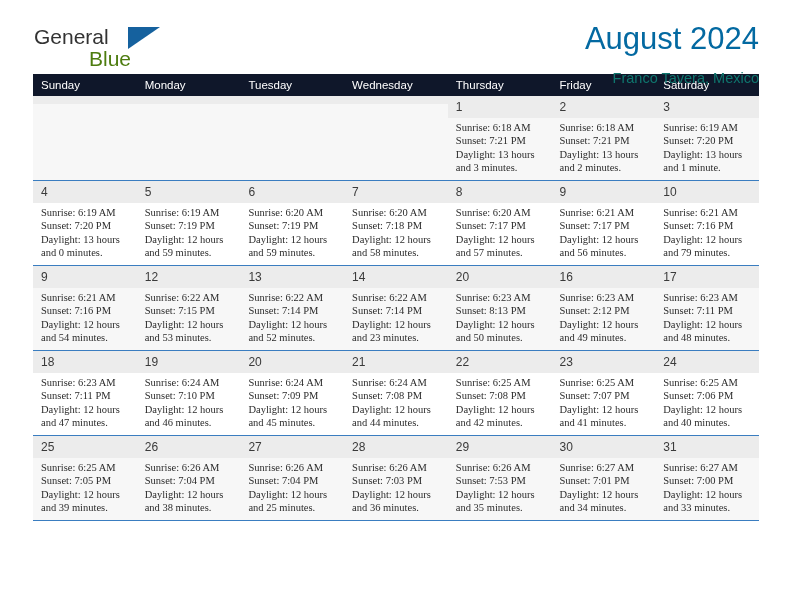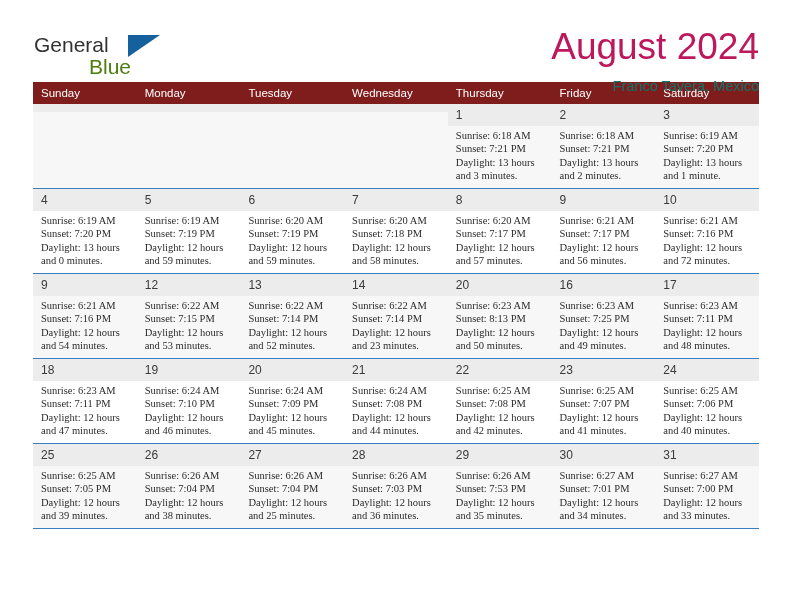--- a/index.html
+++ b/index.html
@@ -12,21 +12,21 @@
     height: 612px;
     font-family: "Liberation Sans", sans-serif;
     color: #000000;
     overflow: hidden;
   }
   .page {
     position: relative;
     width: 792px;
     height: 612px;
     box-sizing: border-box;
-    padding: 8px 33px;
+    padding: 0 33px;
   }
 
   
   .header {
     position: relative;
     height: 74px;
   }
   .brand {
     position: absolute;
     left: 0;
@@ -60,41 +60,41 @@
     border-left: 32px solid #15619e;
     border-bottom: 22px solid transparent;
   }
   .title-block {
     position: absolute;
     right: 0;
     top: 22px;
     text-align: right;
   }
   .cal-title {
-    font-size: 37px;
-    color: #be185d;
+    font-size: 31px;
+    color: #0369a1;
     line-height: 34px;
     white-space: nowrap;
   }
   .cal-subtitle {
     font-size: 14.5px;
     color: #0f766e;
     line-height: 20px;
     margin-top: 12px;
     white-space: nowrap;
   }
 
   
   .calendar {
     width: 726px;
     border-collapse: collapse;
     table-layout: fixed;
   }
   .calendar th {
-    background: #7f1d1d;
+    background: #0f172a;
     color: #ffffff;
     font-weight: normal;
     font-size: 11.5px;
     text-align: left;
     padding: 5px 0 5px 8px;
     height: 11px;
     border: none;
   }
   .calendar td {
     vertical-align: top;
@@ -260,21 +260,21 @@
               <div>Daylight: 12 hours</div>
               <div>and 56 minutes.</div>
             </div>
           </td>
           <td>
             <div class="daynum">10</div>
             <div class="details">
               <div>Sunrise: 6:21 AM</div>
               <div>Sunset: 7:16 PM</div>
               <div>Daylight: 12 hours</div>
-              <div>and 72 minutes.</div>
+              <div>and 79 minutes.</div>
             </div>
           </td>
         </tr>
         <tr class="alt">
           <td>
             <div class="daynum">9</div>
             <div class="details">
               <div>Sunrise: 6:21 AM</div>
               <div>Sunset: 7:16 PM</div>
               <div>Daylight: 12 hours</div>
@@ -314,21 +314,21 @@
               <div>Sunrise: 6:23 AM</div>
               <div>Sunset: 8:13 PM</div>
               <div>Daylight: 12 hours</div>
               <div>and 50 minutes.</div>
             </div>
           </td>
           <td>
             <div class="daynum">16</div>
             <div class="details">
               <div>Sunrise: 6:23 AM</div>
-              <div>Sunset: 7:25 PM</div>
+              <div>Sunset: 2:12 PM</div>
               <div>Daylight: 12 hours</div>
               <div>and 49 minutes.</div>
             </div>
           </td>
           <td>
             <div class="daynum">17</div>
             <div class="details">
               <div>Sunrise: 6:23 AM</div>
               <div>Sunset: 7:11 PM</div>
               <div>Daylight: 12 hours</div>

